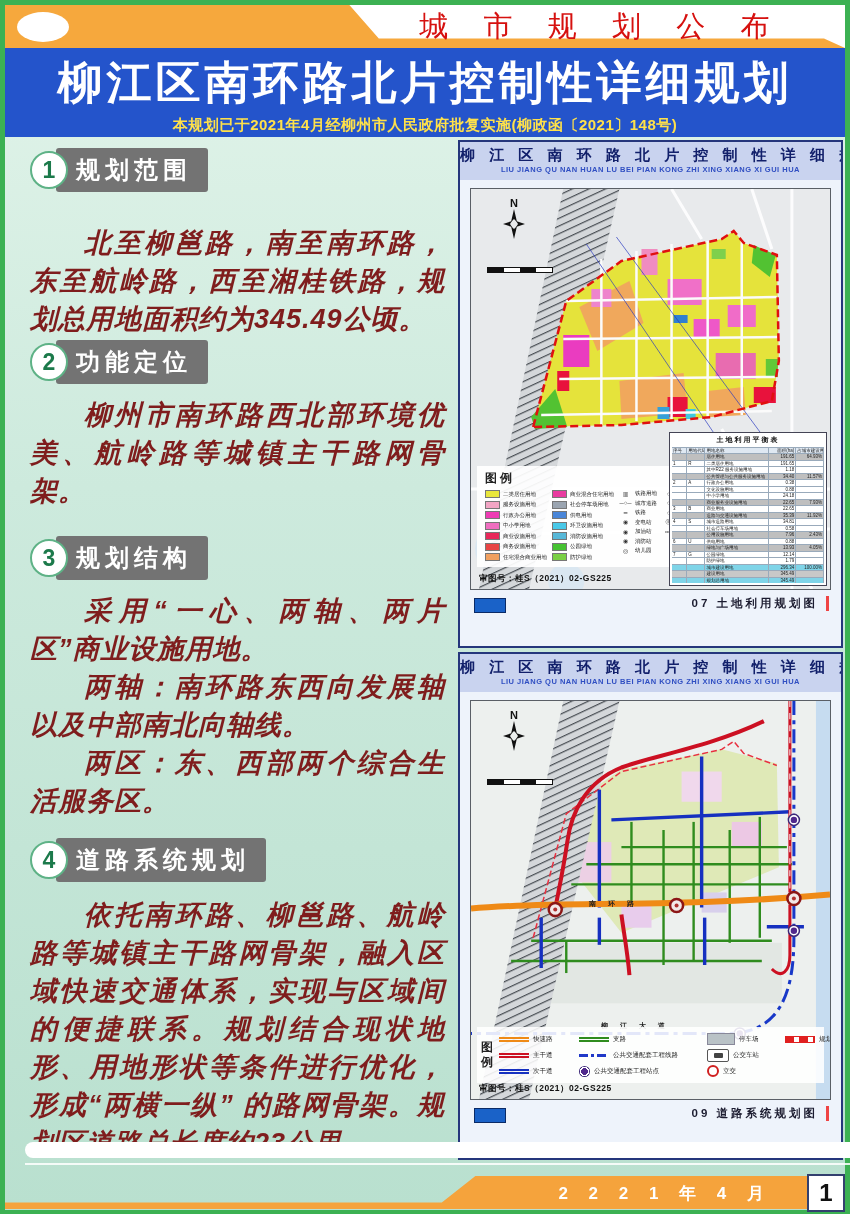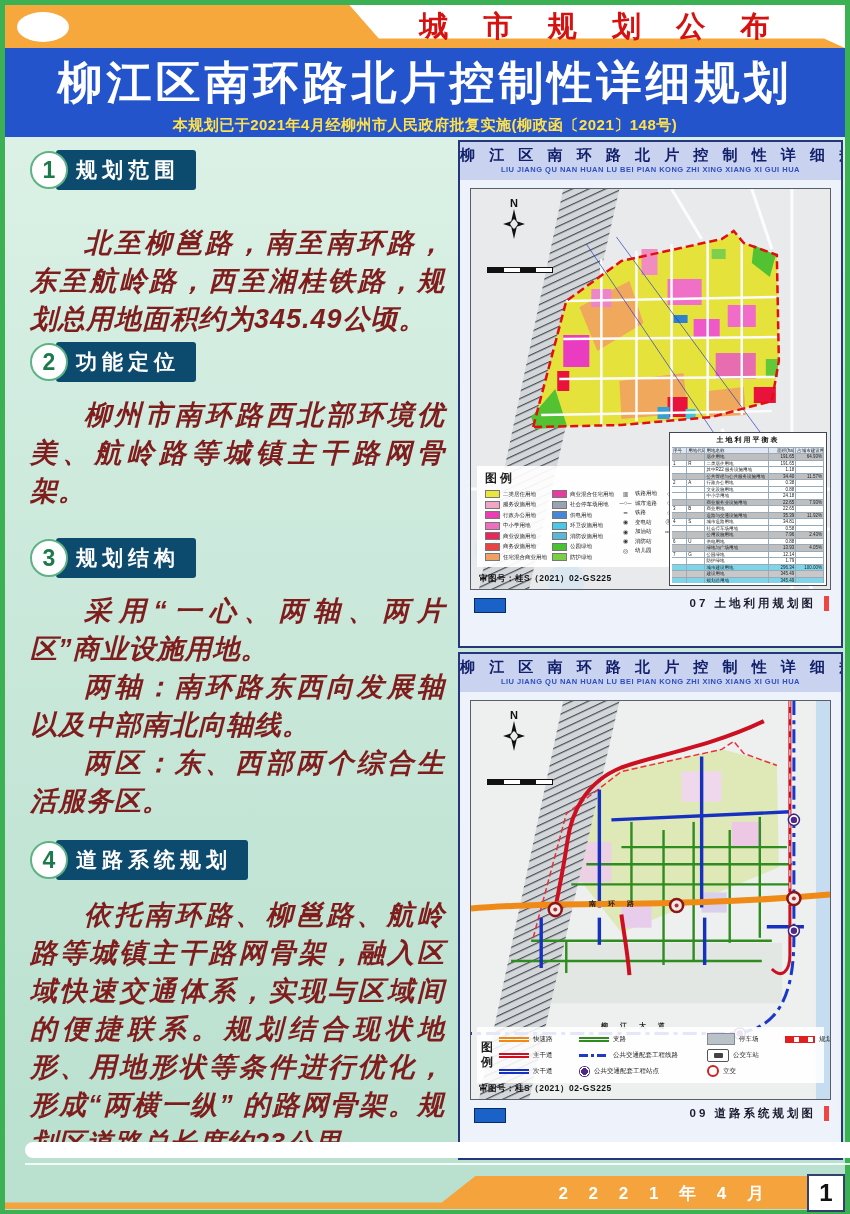--- a/index.html
+++ b/index.html
@@ -6,32 +6,32 @@
   body{font-family:"Liberation Sans","DejaVu Sans",sans-serif;background:#888;}
   .page{position:relative;width:850px;height:1214px;background:#3cb153;overflow:hidden;margin:0 auto;}
   .page-inner{position:absolute;left:5px;top:5px;right:5px;bottom:4px;
     background:linear-gradient(180deg,#e2f4ea 0%,#cdeadd 40%,#b9e0cf 100%);}
   
   .band-top{position:absolute;left:0;top:0;right:0;height:43px;background:#ffffff;}
   .band-orange{position:absolute;inset:0;background:#f6a83d;
     clip-path:polygon(0 0,41% 0,44.5% 78%,97.5% 78%,100% 100%,100% 93%,100% 100%,0 100%);}
   .band-dot{position:absolute;left:12px;top:7px;width:52px;height:30px;border-radius:50%;background:#ffffff;}
   .band-label{position:absolute;left:44%;right:2%;top:2px;text-align:center;
-    font-family:"Liberation Serif","DejaVu Serif",serif;font-weight:bold;font-size:29px;color:#d6110f;
+    font-family:"Liberation Serif","DejaVu Serif",serif;font-weight:normal;font-size:29px;color:#d6110f;
     letter-spacing:14px;white-space:nowrap;}
   
   .banner{position:absolute;left:0;top:43px;right:0;height:89px;background:#2454cb;text-align:center;}
   .banner-title{margin:0;padding-top:5px;font-size:45px;font-weight:bold;color:#ffffff;letter-spacing:4px;white-space:nowrap;}
   .banner-sub{margin:0;padding-top:3px;font-size:15px;font-weight:bold;color:#ffe14a;letter-spacing:0.5px;}
   
   .left-col{position:absolute;left:0;top:132px;width:455px;bottom:55px;padding:20px 10px 0 30px;box-sizing:border-box;}
   .badge{display:flex;align-items:center;height:36px;}
   .badge-circle{width:38px;height:38px;border-radius:50%;background:#ffffff;border:2px solid #5eb286;
     color:#1c7a4b;font-weight:bold;font-size:23px;display:flex;align-items:center;justify-content:center;z-index:1;box-sizing:border-box;}
-  .badge-box{margin-left:-12px;background:#0c4a6e;color:#ffffff;font-weight:bold;font-size:21px;
+  .badge-box{margin-left:-12px;background:#737373;color:#ffffff;font-weight:bold;font-size:24px;
     letter-spacing:5px;padding:6px 16px 6px 20px;border-radius:3px;white-space:nowrap;}
   .para{margin:0;font-size:27px;font-weight:600;color:#7f1d1d;line-height:38px;letter-spacing:1px;
     text-indent:2em;text-align:justify;font-style:italic;}
   .mt-a{margin-top:36px;} .mt-b{margin-top:6px;} .mt-c{margin-top:16px;} .mt-d{margin-top:30px;}
   .mt-e{margin-top:22px;} .mt-f{margin-top:18px;}
   
   .right-col{position:absolute;left:458px;top:140px;width:385px;}
   .map-panel{position:absolute;left:0;width:385px;height:508px;border:2px solid #25367c;background:#eef3fb;box-sizing:border-box;}
   .panel-a{top:0px;} .panel-b{top:512px;}
   .panel-header{height:38px;background:#c9d3ef;text-align:center;overflow:hidden;}
@@ -40,21 +40,21 @@
   .map-box{position:relative;margin:8px 10px 0 10px;height:400px;border:1px solid #5a5f66;background:#e9ebed;overflow:hidden;}
   .panel-b .map-box{height:398px;}
   .map-svg{position:absolute;inset:0;width:100%;height:100%;}
   .north{position:absolute;left:28px;top:8px;width:30px;text-align:center;color:#111;}
   .north-n{font-size:11px;font-weight:bold;}
   .scalebar{position:absolute;left:16px;top:78px;width:64px;height:4px;background:
     repeating-linear-gradient(90deg,#111 0 16px,#fff 16px 32px);border:1px solid #111;}
   .approval{position:absolute;left:8px;bottom:4px;font-size:8.5px;font-weight:bold;color:#101010;letter-spacing:0.5px;}
   .panel-caption{position:relative;height:28px;}
   .caption-text{position:absolute;right:12px;top:6px;font-size:11.5px;font-weight:bold;color:#1c1c30;
-    letter-spacing:3px;border-right:5px solid #ef4444;padding-right:8px;}
+    letter-spacing:3px;border-right:3px solid #ef4444;padding-right:8px;}
   .logo-rect{position:absolute;left:14px;top:8px;width:30px;height:13px;background:#1a62c8;border:1px solid #0a2a66;}
   
   .legend-a{position:absolute;left:6px;bottom:22px;width:225px;background:rgba(255,255,255,0.93);padding:4px 6px 6px 8px;}
   .legend-a-title{font-size:12px;font-weight:bold;color:#222;letter-spacing:3px;margin-bottom:3px;}
   .legend-cols{display:flex;gap:5px;}
   .lg-col{display:flex;flex-direction:column;gap:2.5px;}
   .lg-item{display:flex;align-items:center;gap:3px;}
   .lg-sw{width:13px;height:6px;border:0.5px solid #777;flex:none;}
   .lg-glyph{width:13px;font-size:6px;color:#333;text-align:center;flex:none;line-height:6px;}
   .lg-label{font-size:5.5px;color:#222;white-space:nowrap;}

